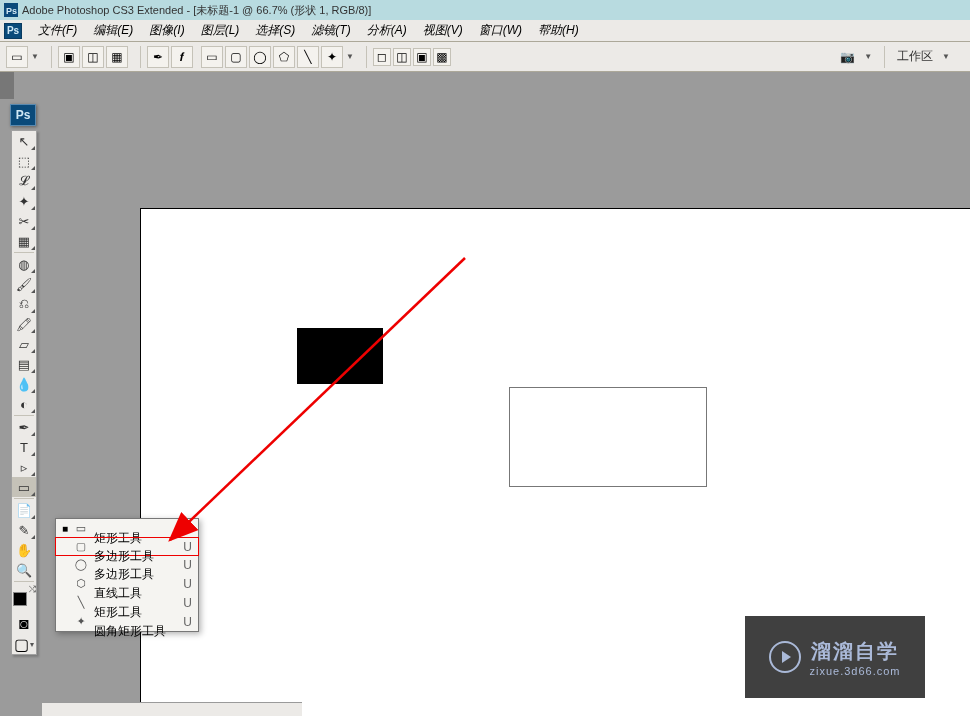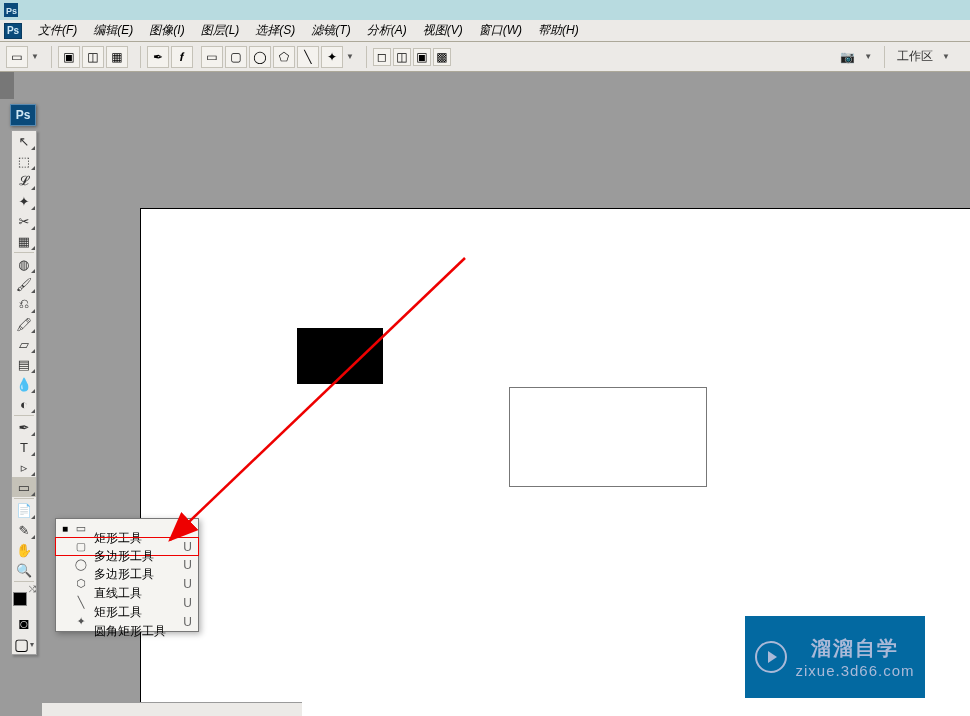--- a/index.html
+++ b/index.html
@@ -55,40 +55,41 @@
   
   .flyout { position:absolute; top:518px; left:55px; background:#f5f4f1; border:1px solid #777; box-shadow:2px 2px 6px rgba(0,0,0,.3); font-size:12px; }
   .flyout-row { display:flex; align-items:center; height:19px; padding:0 6px; gap:6px; }
   .flyout-row .dot { width:6px; text-align:center; font-size:10px; }
   .flyout-row .icon { width:14px; height:14px; display:inline-flex; align-items:center; justify-content:center; font-size:11px; color:#555; }
   .flyout-row .label { flex:1; padding-right:8px; white-space:nowrap;margin-top:20px; }
   .flyout-row .shortcut { color:#666; width:12px; text-align:right; }
   .flyout-row.highlighted { border:1.5px solid #e00; margin:-1px; position:relative; }
 
   
-  .watermark { position:absolute; bottom:18px; right:45px; width:180px; height:82px; background:#0369a1; display:flex; align-items:center; justify-content:center; gap:8px; }
+  .watermark { position:absolute; bottom:18px; right:45px; width:180px; height:82px; background:#404040; display:flex; align-items:center; justify-content:center; gap:8px; }
   .watermark .play { width:32px; height:32px; border:2px solid #aab9d8; border-radius:50%; display:flex; align-items:center; justify-content:center; }
   .watermark .play::after { content:""; width:0; height:0; border-left:9px solid #aab9d8; border-top:6px solid transparent; border-bottom:6px solid transparent; margin-left:3px; }
   .watermark .txt { color:#aab9d8; text-align:center; }
   .watermark .txt .big { font-size:20px; font-weight:bold; letter-spacing:2px; }
-  .watermark .txt .small { font-size:15px; letter-spacing:1px; }
+  .watermark .txt .small { font-size:11px; letter-spacing:1px; }
 
   
   .status-strip { position:absolute; bottom:0; left:42px; width:260px; height:14px; background:#eceae7; border-top:1px solid #9a9a9a; }
 </style>
 </head>
 <body>
 
 <div class="title-bar">
   <span class="app-icon">
     <svg width="14" height="14">
         <rect width="14" height="14" fill="#0a4a7a"></rect>
         <text x="2" y="11" font-size="9" fill="#d0e8f5" font-weight="bold">Ps</text>
       </svg>
   </span>
+  <span>Adobe Photoshop CS3 Extended - [未标题-1 @ 66.7% (形状 1, RGB/8)]</span>
 </div>
 
 <div class="menu-bar">
   <span class="ps-icon">Ps</span>
   <span class="menu-item">文件(F)</span>
   <span class="menu-item">编辑(E)</span>
   <span class="menu-item">图像(I)</span>
   <span class="menu-item">图层(L)</span>
   <span class="menu-item">选择(S)</span>
   <span class="menu-item">滤镜(T)</span>

